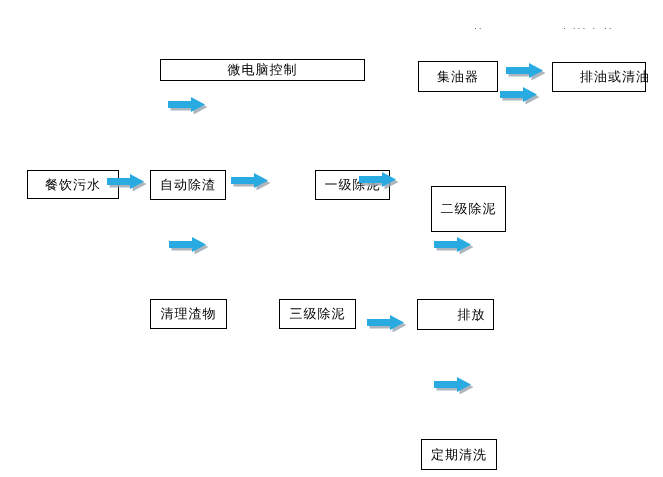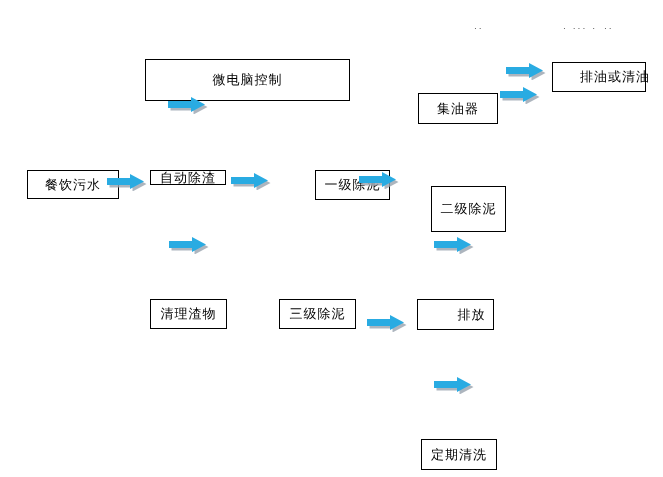--- a/index.html
+++ b/index.html
@@ -45,33 +45,33 @@
 </style>
 </head>
 <body>
 
 <div id="canvas">
 
   <span class="dots" style="left:474px; top:22px;">..</span>
   <span class="dots" style="left:563px; top:22px;">. ... .</span>
   <span class="dots" style="left:604px; top:22px;">..</span>
 
-  <div class="node" style="left:145px; top:59px;  width:205px; height:42px;">
+  <div class="node" style="left:160px; top:59px;  width:205px; height:22px;">
     <span>微电脑控制</span>
   </div>
-  <div class="node" style="left:418px; top:61px;  width:80px;  height:31px;margin-top:32px;">
+  <div class="node" style="left:418px; top:61px;  width:80px;  height:31px;">
     <span>集油器</span>
   </div>
   <div class="node" style="left:552px; top:62px;  width:94px;  height:30px;padding-left:32px;">
     <span>排油或清油</span>
   </div>
   <div class="node" style="left:27px;  top:170px; width:92px;  height:29px;">
     <span>餐饮污水</span>
   </div>
-  <div class="node" style="left:150px; top:170px; width:76px;  height:15px;font-family:Liberation Serif, serif;">
+  <div class="node" style="left:150px; top:170px; width:76px;  height:30px;font-family:Liberation Serif, serif;">
     <span>自动除渣</span>
   </div>
   <div class="node" style="left:278px; top:170px; width:75px;  height:30px;margin-left:37px;">
     <span>一级除泥</span>
   </div>
   <div class="node" style="left:418px; top:186px; width:75px;  height:46px;margin-left:13px;">
     <span>二级除泥</span>
   </div>
   <div class="node" style="left:150px; top:299px; width:77px;  height:30px;">
     <span>清理渣物</span>

